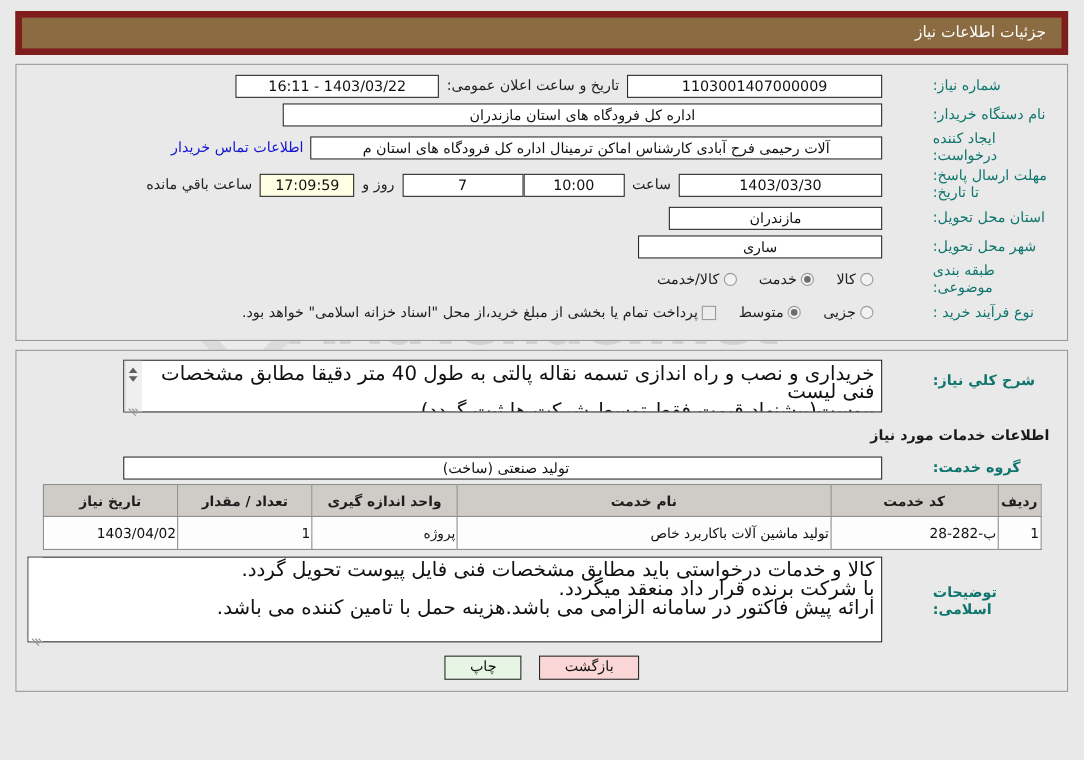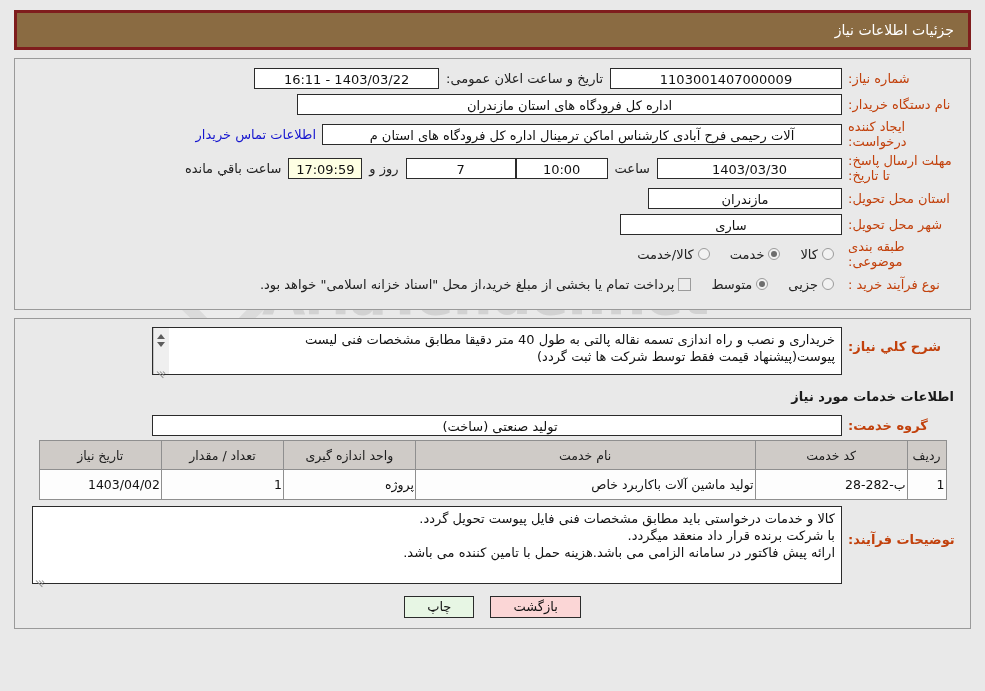--- a/index.html
+++ b/index.html
@@ -63,21 +63,21 @@
     opacity:.85;
   }
 
   .page { position: relative; z-index: 2; }
 
   
   .titlebar {
     margin: 10px 14px 0 14px;
     height: 40px;
     background: #8a6b42;
-    border: 3px solid #7f1d1d;
+    border: 6px solid #7f1d1d;
     display: flex;
     align-items: center;
     justify-content: flex-start;
     padding: 0 14px;
     box-sizing: border-box;
   }
   .titlebar .t {
     color: #ffffff;
     font-size: 14px;
   }
@@ -98,22 +98,23 @@
     margin-bottom: 4px;
     min-height: 22px;
   }
   .lbl {
     width: 118px;
     flex: 0 0 118px;
     text-align: left;
     padding-left: 6px;
     box-sizing: border-box;
     font-size: 13px;
-    color: #c2410c;
+    color: #0f766e;
     line-height: 15px;
+    margin-left: 40px;
   }
   .lbl.two { line-height: 15px; }
 
   .fld {
     border: 1px solid #2b2b2b;
     background: #ffffff;
     height: 21px;
     line-height: 21px;
     padding: 0 5px;
     box-sizing: border-box;
@@ -126,21 +127,21 @@
   .fld.rtltext { text-align: center; }
   .fld.yellow { background: #feffe3; }
 
   .w-needno   { width: 232px; }
   .w-date1    { width: 185px; }
   .w-org      { width: 545px; }
   .w-creator  { width: 520px; }
   .w-dl-date  { width: 185px; }
   .w-dl-time  { width: 92px; }
   .w-days     { width: 110px; }
-  .w-clock    { width: 74px; }
+  .w-clock    { width: 86px; }
   .w-prov     { width: 194px; }
   .w-city     { width: 222px; }
   .w-group    { width: 690px; padding-left: 11px; }
 
   .mid {
     font-size: 13px;
     padding: 0 7px;
     white-space: nowrap;
     color: #222;
   }
@@ -188,21 +189,21 @@
     border: 1px solid #2b2b2b;
     background: #fff;
     display: flex;
     flex-direction: row-reverse;
     box-sizing: border-box;
     position: relative;
   }
   .ta-body {
     flex: 1 1 auto;
     padding: 3px 6px 3px 4px;
-    font-size: 13px;
+    font-size: 18px;
     line-height: 17px;
     color: #111;
     text-align: right;
     overflow: hidden;
   }
   .ta-scroll {
     flex: 0 0 15px;
     width: 15px;
     background: #efefef;
     border-left: 1px solid #c6c6c6;
@@ -248,21 +249,21 @@
   table.svc {
     width: 908px;
     border-collapse: collapse;
     margin: 2px auto 0 auto;
     background: #fff;
     font-size: 12.5px;
   }
   table.svc th {
     background: #cfcbc7;
     border: 1px solid #8f8f8f;
-    font-weight: normal;
+    font-weight: bold;
     height: 26px;
     color: #1d1d1d;
     font-size: 12.5px;
   }
   table.svc td {
     border: 1px solid #8f8f8f;
     height: 27px;
     text-align: right;
     background: #fdfdfd;
     color: #111;
@@ -422,21 +423,21 @@
           <td>ب-282-28</td>
           <td>تولید ماشین آلات باکاربرد خاص</td>
           <td>پروژه</td>
           <td>1</td>
           <td>1403/04/02</td>
         </tr>
       </tbody>
     </table>
 
     <div class="notes-row">
-      <div class="lbl">توضیحات فرآیند:</div>
+      <div class="lbl">توضیحات اسلامی:</div>
       <div class="ta-wrap" style="width:810px;height:78px;">
         <div class="ta-scroll" style="background:#fff;border-left:none;width:13px;flex:0 0 13px;">
           <span class="grip">
               <i></i>
               <i></i>
               <i></i>
             </span>
         </div>
         <div class="ta-body">
           <div>کالا و خدمات درخواستی باید مطابق مشخصات فنی فایل پیوست تحویل گردد.</div>

